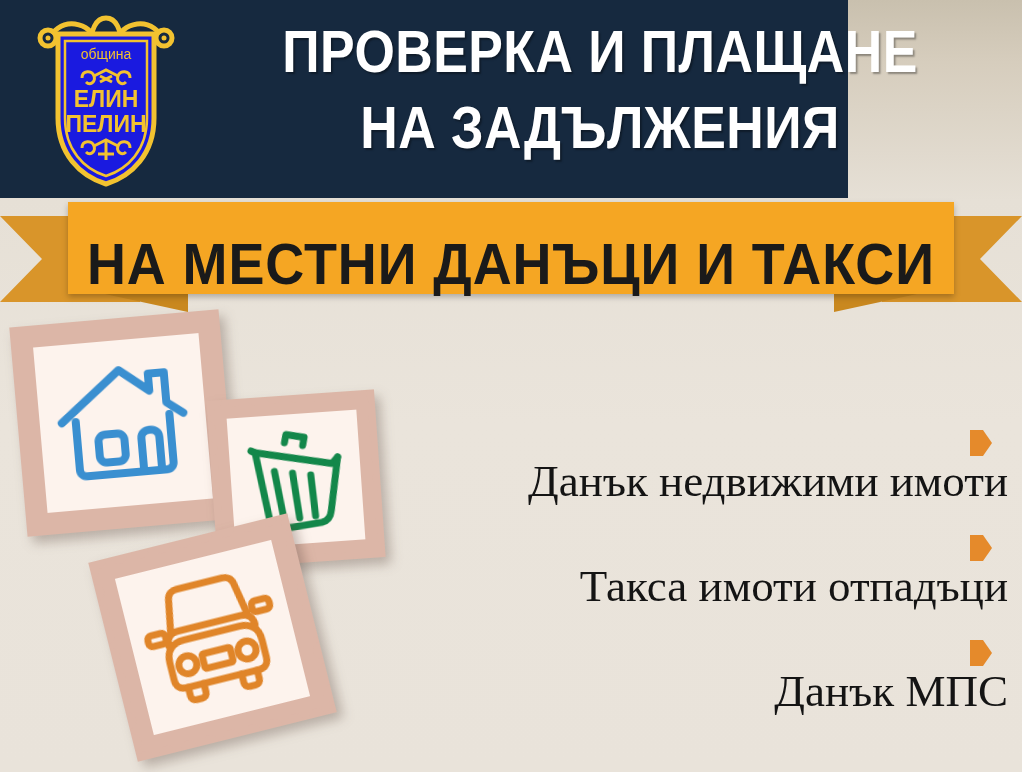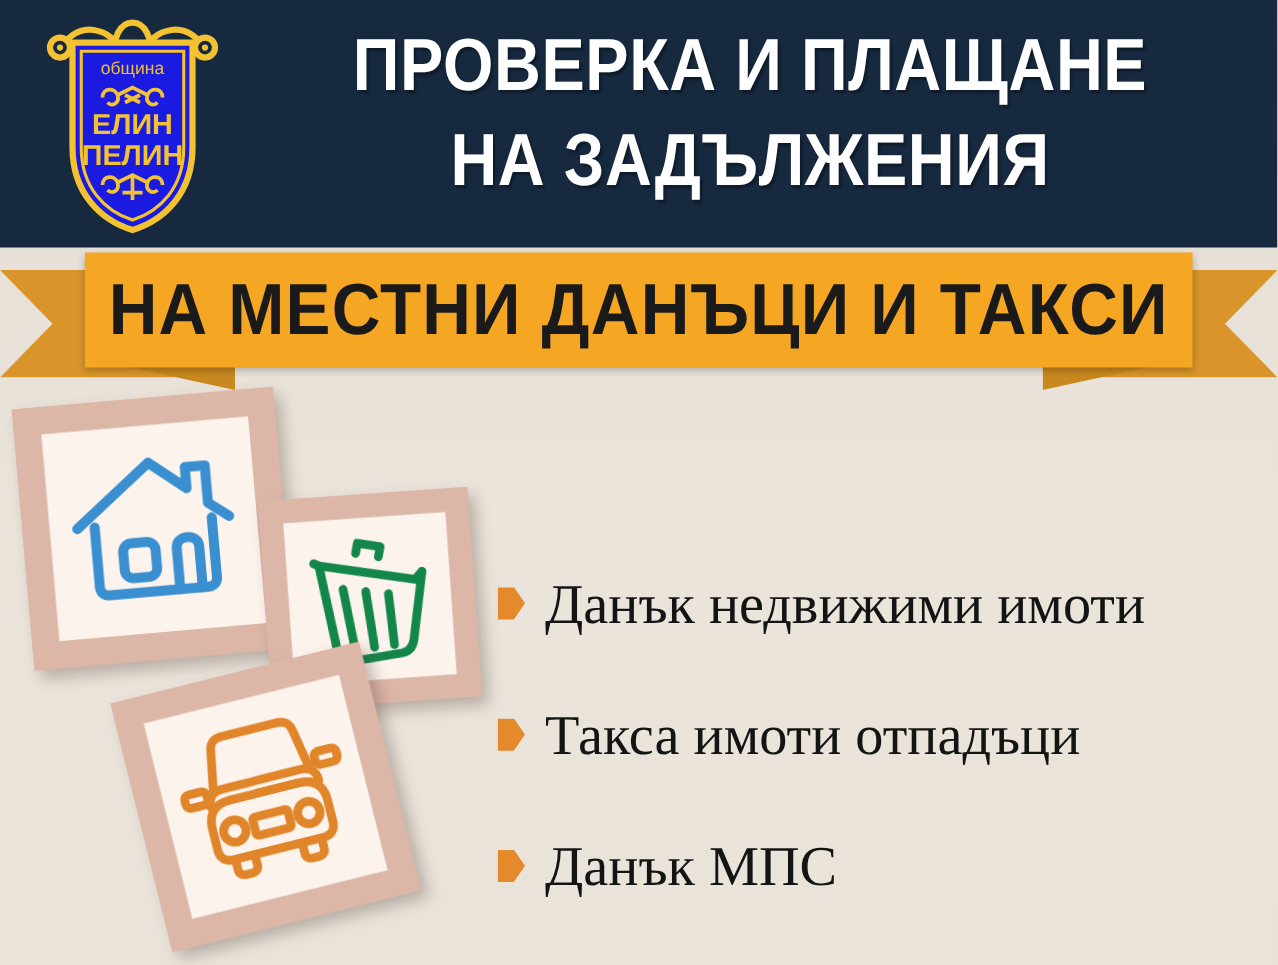--- a/index.html
+++ b/index.html
@@ -21,21 +21,21 @@
     width: 1022px;
     height: 772px;
     overflow: hidden;
     background: linear-gradient(180deg, #c9c0ae 0%, #d6cdbd 8%, #e6e0d6 26%, #eae4db 55%, #e9e3da 100%);
   }
 
   
   .header-bar {
     position: absolute;
     left: 0; top: 0;
-    width: 1022px;
+    width: 848px;
     height: 198px;
     background: #16293f;
     z-index: 5;
     text-decoration: underline;
   }
 
   .crest {
     position: absolute;
     left: 30px;
     top: 8px;
@@ -100,21 +100,21 @@
   .ribbon-fold.right { right: 68px; clip-path: polygon(0 0, 120px 0, 0 26px); }
 
   .ribbon-main {
     position: absolute;
     left: 68px; top: 4px;
     width: 886px;
     height: 92px;
     background: #f5a623;
     box-shadow: 0 3px 6px rgba(0,0,0,0.25);
     display: flex;
-    align-items: center;
+    align-items: flex-end;
     justify-content: center;
   }
 
   .ribbon-text {
     color: #1a1a1a;
     font-family: "Liberation Sans", sans-serif;
     font-weight: bold;
     font-size: 58px;
     line-height: 60px;
     letter-spacing: 1px;
@@ -146,22 +146,23 @@
   
   .bullet-list {
     position: absolute;
     left: 398px;
     top: 430px;
     width: 610px;
     z-index: 3;
   }
   .bullet-row {
     display: flex;
-    align-items: center;
+    align-items: flex-end;
     height: 105px;
+    flex-direction: column;
   }
   .bullet-marker {
     flex: 0 0 auto;
     width: 22px;
     height: 26px;
     margin-right: 16px;
     background: #e58a2b;
     clip-path: polygon(0 0, 13px 0, 22px 13px, 13px 26px, 0 26px);
   }
   .bullet-label {

